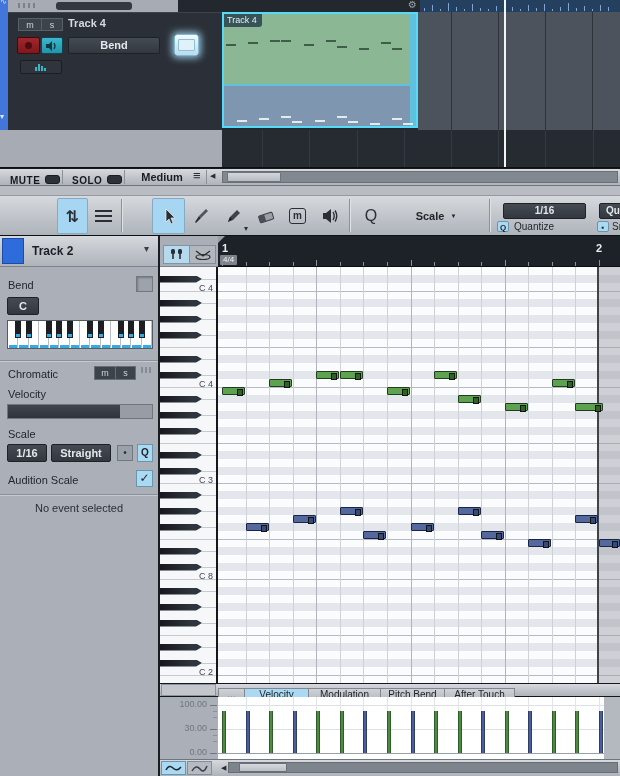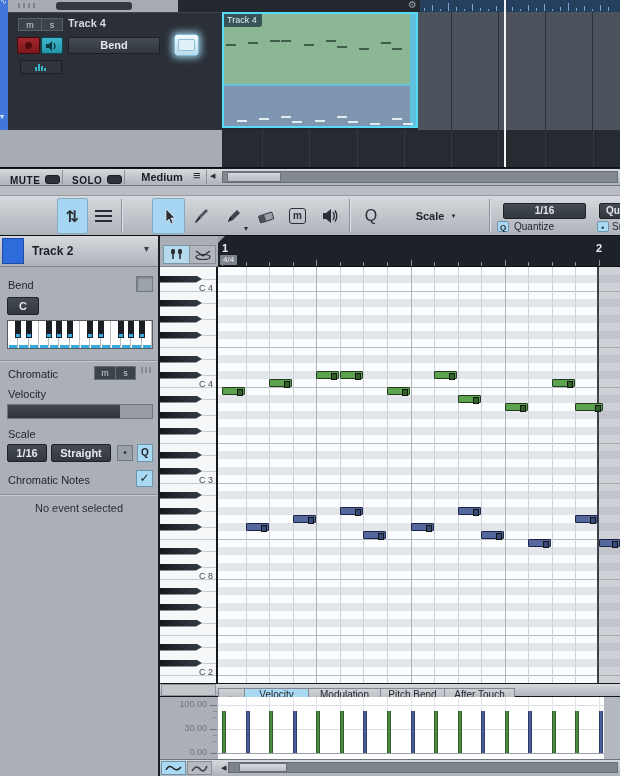--- a/index.html
+++ b/index.html
@@ -351,21 +351,21 @@
     <div class="abs dkbtn" style="left:51px;top:208px;width:60px;height:18px;line-height:16px;">
       <span>Straight</span>
     </div>
     <div class="abs" style="left:117px;top:209px;width:16px;height:16px;background:#9ba1a9;border:1px solid #72787f;box-sizing:border-box;text-align:center;line-height:14px;font-size:10px;color:#2c3036;">
       <span>•</span>
     </div>
     <div class="abs" style="left:137px;top:208px;width:16px;height:18px;background:#a9d9f3;border:1px solid #6b94ad;box-sizing:border-box;text-align:center;line-height:16px;font-size:10px;font-weight:bold;color:#1e2126;">
       <span>Q</span>
     </div>
 
-    <div class="abs lbl" style="left:8px;top:238px;">Chromatic Notes</div>
+    <div class="abs lbl" style="left:8px;top:238px;">Audition Scale</div>
     <div class="abs" style="left:136px;top:234px;width:17px;height:17px;background:#a9d9f3;border:1px solid #6b94ad;box-sizing:border-box;text-align:center;line-height:15px;font-size:12px;color:#20242a;">
       <span>✓</span>
     </div>
 
     <div class="abs" style="left:0;top:258px;width:158px;height:1px;background:#8b9199;box-shadow:0 1px 0 #c6cad0;"></div>
     <div class="abs" style="left:0;top:266px;width:158px;text-align:center;font-size:11px;color:#2a2e34;">No event selected</div>
   </div>
 
   <div class="abs" style="left:160px;top:0;width:58px;height:31px;background:#aaafb7;border-bottom:1px solid #7e848c;box-sizing:border-box;">
     <div class="abs" style="left:3px;top:9px;width:27px;height:19px;background:#b5d9ed;border:1px solid #7d96a6;box-sizing:border-box;">

